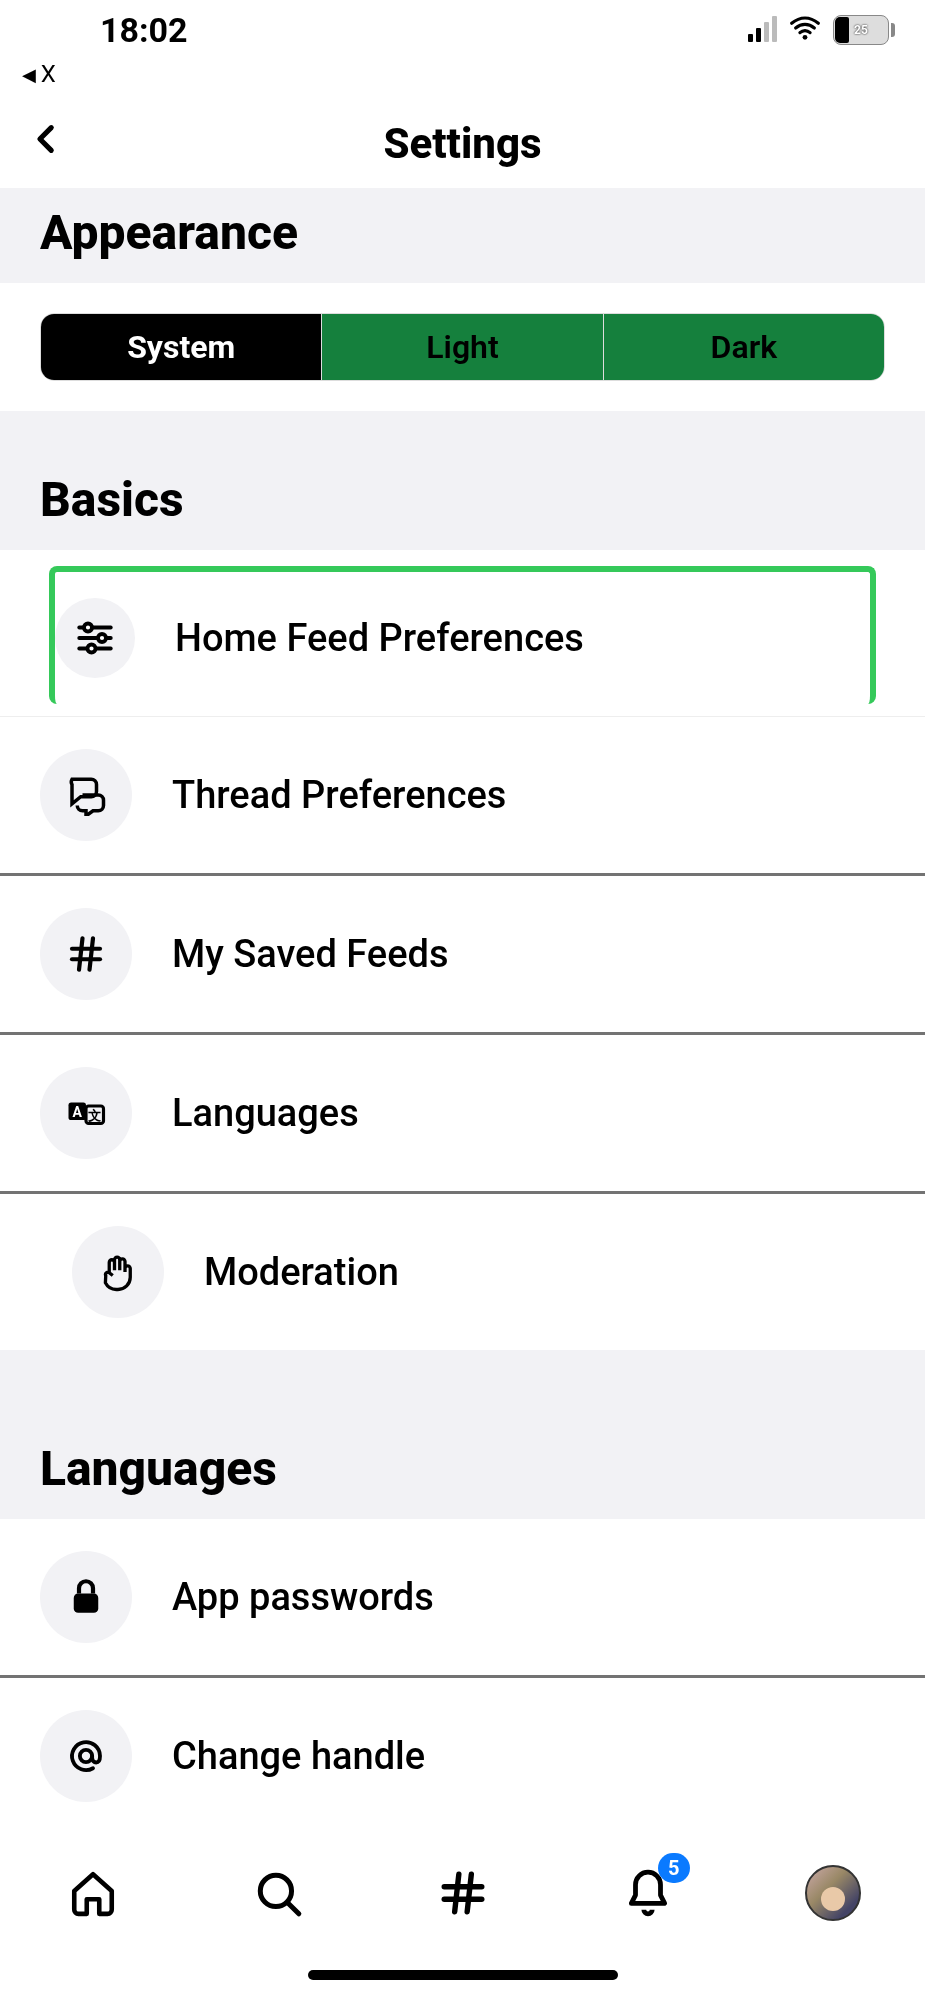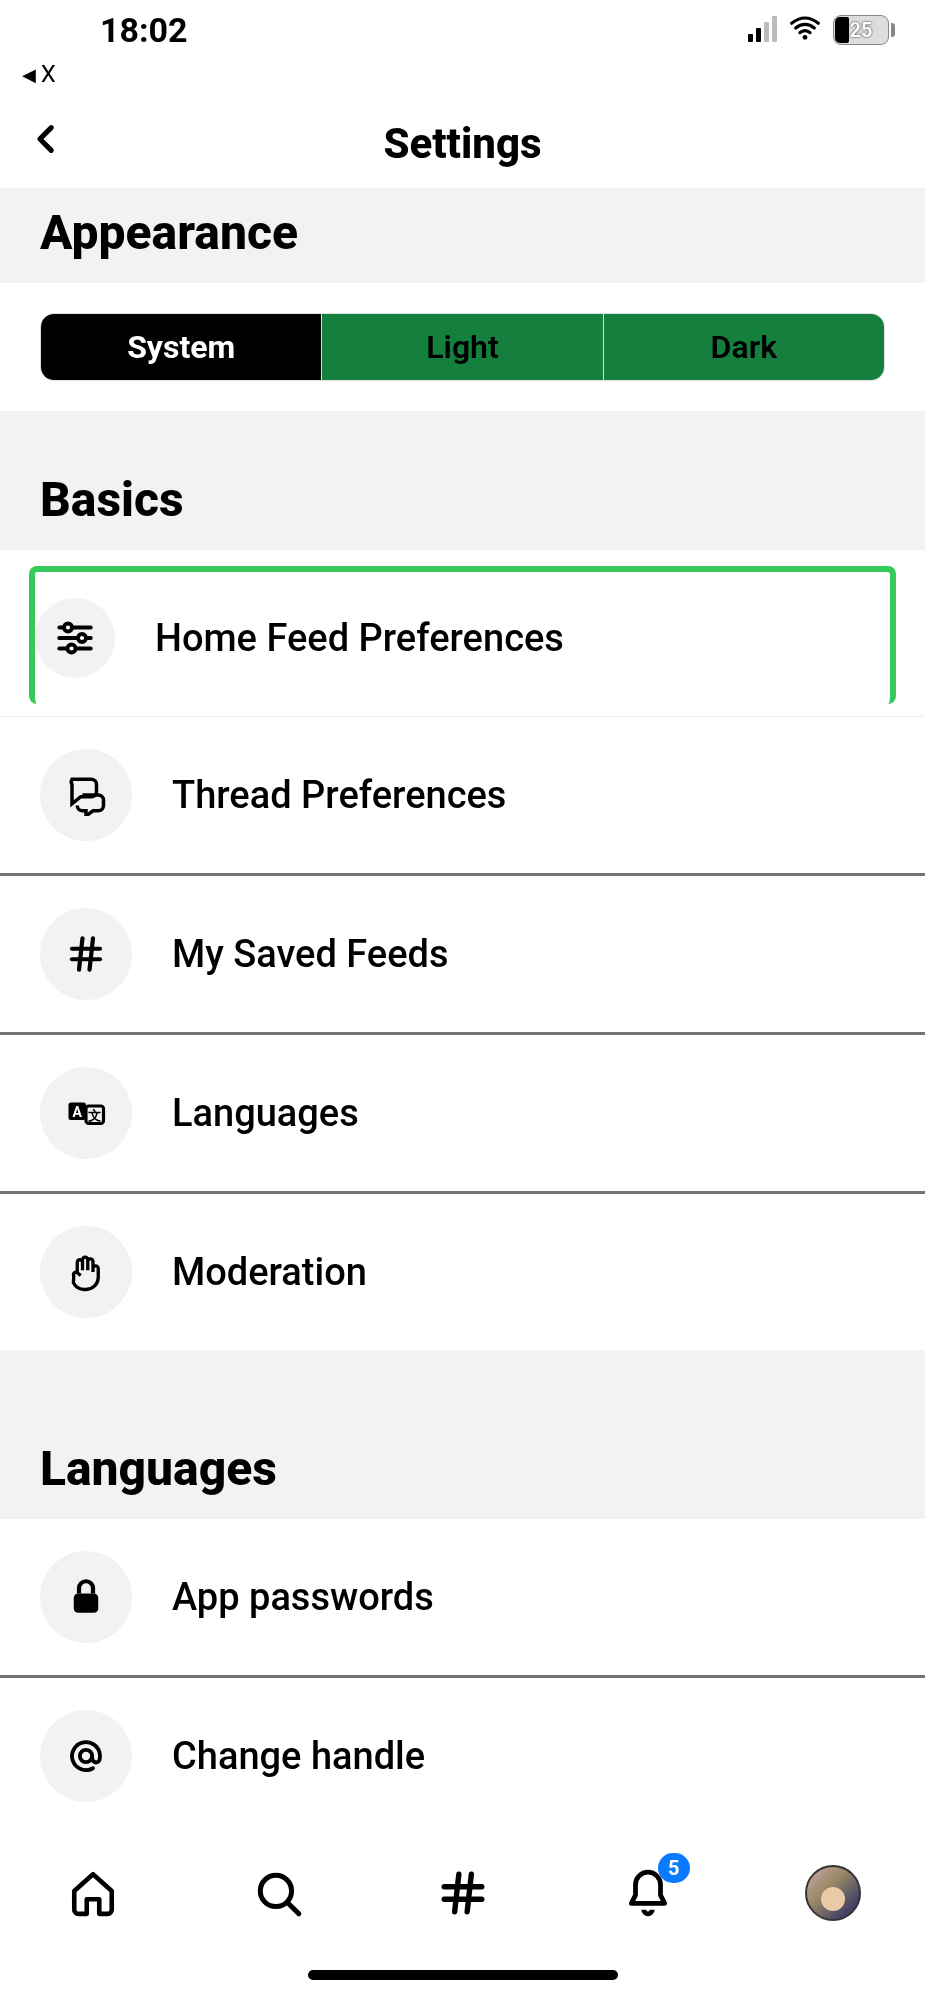--- a/index.html
+++ b/index.html
@@ -9,21 +9,21 @@
   .status-bar { height: 60px; display: flex; align-items: center; justify-content: space-between; padding: 0 30px 0 100px; font-weight: 600; }
   .status-time { font-size: 34px; font-weight: 700; }
   .status-right { display: flex; align-items: center; gap: 12px; }
   .signal-bars { display: flex; align-items: flex-end; gap: 3px; height: 24px; }
   .signal-bars span { width: 5px; background: #bbb; border-radius: 1px; }
   .signal-bars span.active { background: #000; }
   .wifi-icon svg { width: 32px; height: 32px; }
   .battery { display: flex; align-items: center; gap: 2px; }
   .battery-body { width: 56px; height: 30px; border: 1.5px solid #888; border-radius: 8px; position: relative; background: #ddd; overflow: hidden; }
   .battery-fill { position: absolute; left: 1px; top: 1px; bottom: 1px; width: 25%; background: #000; border-radius: 5px 2px 2px 5px; }
-  .battery-pct { position: absolute; left: 50%; top: 50%; transform: translate(-50%, -50%); font-size: 20px; font-weight: 700; color: #fff; text-shadow: 0 0 2px #000; }
+  .battery-pct { position: absolute; left: 50%; top: 50%; transform: translate(-50%, -50%); font-size: 12px; font-weight: 700; color: #fff; text-shadow: 0 0 2px #000; }
   .battery-cap { width: 4px; height: 14px; background: #888; border-radius: 0 3px 3px 0; }
 
   
   .back-app { display: flex; align-items: center; gap: 5px; padding: 0 22px 10px; font-size: 24px; }
   .back-app .tri { font-size: 18px; }
 
   
   .header { height: 90px; display: flex; align-items: center; position: relative; padding: 0 30px; }
   .header-back { font-size: 38px; font-weight: 800; }
   .header-title { position: absolute; left: 50%; transform: translateX(-50%); font-size: 42px; font-weight: 800; }
@@ -36,21 +36,21 @@
   
   .segmented-wrap { padding: 30px 40px 30px; }
   .segmented { display: flex; border: 1.5px solid #ddd; border-radius: 14px; overflow: hidden; height: 68px; }
   .segmented .seg { flex: 1; display: flex; align-items: center; justify-content: center; font-size: 32px; font-weight: 600; background: #15803d; border-right: 1.5px solid #ddd; cursor: pointer; }
   .segmented .seg:last-child { border-right: none; }
   .segmented .seg.active { background: #000; color: #fff; font-weight: 700; }
 
   
   .row { display: flex; align-items: center; gap: 40px; padding: 32px 40px; border-bottom: 3px solid #737373; cursor: pointer; }
   .row:last-child { border-bottom: none; }
-  .row.highlight { border: 6px solid #35c95a; border-radius: 8px; margin: 0 29px; padding: 26px 6px 26px 0px; }
+  .row.highlight { border: 6px solid #35c95a; border-radius: 8px; margin: 0 49px; padding: 26px 6px 26px 0px; }
   .row-icon { width: 92px; height: 92px; border-radius: 50%; background: #f2f2f5; display: flex; align-items: center; justify-content: center; flex-shrink: 0; }
   .row.highlight .row-icon { width: 80px; height: 80px; }
   .row-icon svg { width: 42px; height: 42px; }
   .row-label { font-size: 38px; font-weight: 500; }
 
   .section-white { background: #fff; }
 
   
   .tabbar { position: absolute; left: 0; right: 0; bottom: 0; height: 170px; background: #fff; display: flex; align-items: flex-start; justify-content: space-around; padding-top: 35px; }
   .tabbar .tab { width: 56px; height: 56px; display: flex; align-items: center; justify-content: center; position: relative; cursor: pointer; }
@@ -157,21 +157,21 @@
     <div class="row-icon">
       <svg viewBox="0 0 24 24" fill="#000">
           <rect x="2" y="6" width="10" height="10" rx="1.5" fill="#000"></rect>
           <text x="7" y="14" font-size="8" fill="#fff" text-anchor="middle" font-weight="700">A</text>
           <rect x="12" y="8" width="10" height="10" rx="1.5" fill="none" stroke="#000" stroke-width="1.8"></rect>
           <text x="17" y="16" font-size="7.5" fill="#000" text-anchor="middle" font-weight="700">文</text>
         </svg>
     </div>
     <div class="row-label">Languages</div>
   </div>
-  <div class="row" style="border-bottom:none;">
+  <div class="row" style="border-bottom:none;margin-left:32px;">
     <div class="row-icon">
       <svg viewBox="0 0 24 24" fill="none" stroke="#000" stroke-width="1.9" stroke-linejoin="round">
           <path d="M7 12V6.5a1.5 1.5 0 1 1 3 0V11M10 11V5a1.5 1.5 0 1 1 3 0v6M13 11V6a1.5 1.5 0 1 1 3 0v6M16 12v-2a1.5 1.5 0 1 1 3 0v5a7 7 0 0 1-7 7h-1a7 7 0 0 1-6.2-3.8L5 14c-.6-1.2.9-2.4 2-1.6L9 14"></path>
         </svg>
     </div>
     <div class="row-label">Moderation</div>
   </div>
 </div>
 
 <div class="section-header tall">Languages</div>

